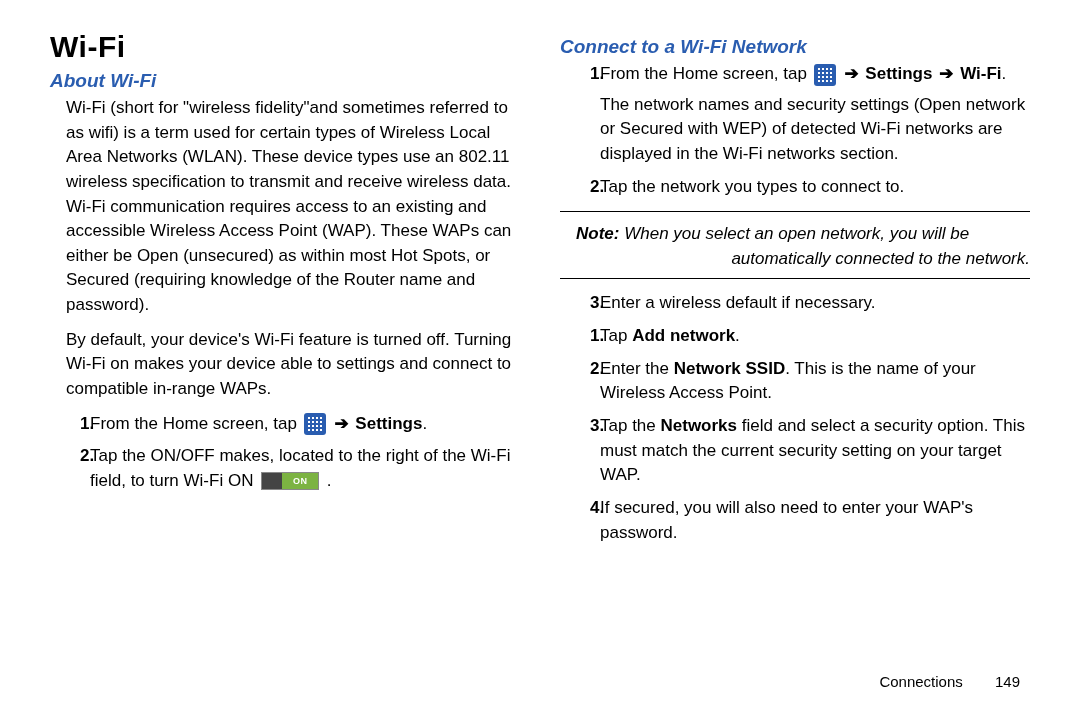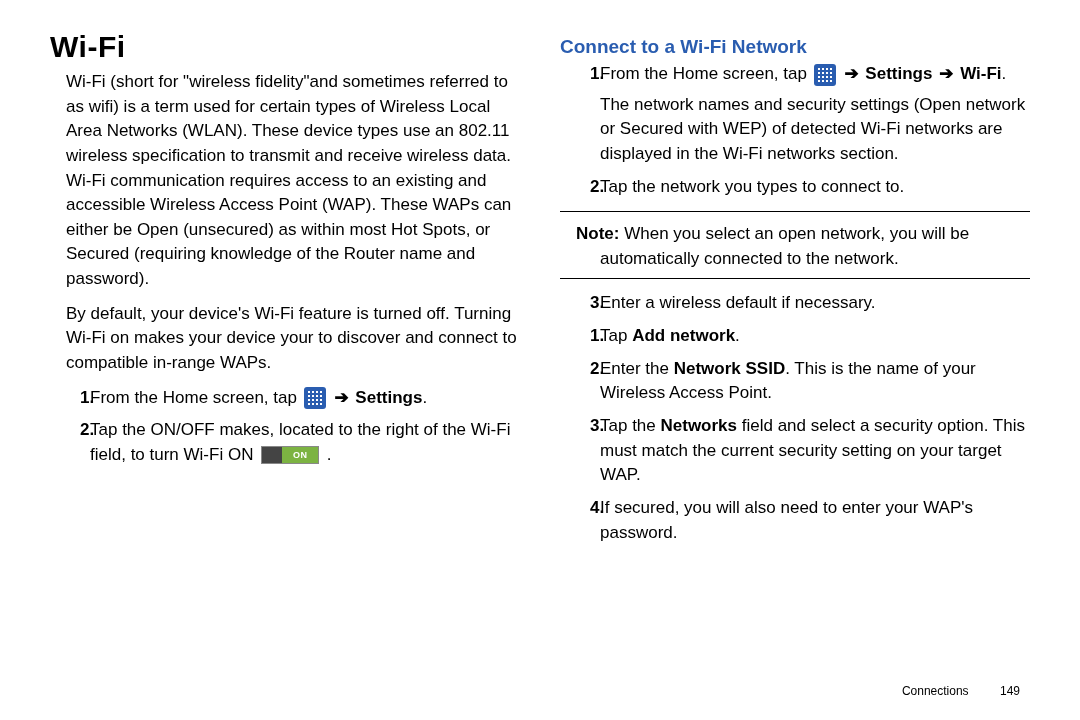--- a/index.html
+++ b/index.html
@@ -21,20 +21,21 @@
       min-width: 0;
     }
     h1.page-head {
       font-size: 30px;
       font-weight: bold;
       margin-bottom: 6px;
       letter-spacing: 0.5px;
     }
     h2.section {
       color: #2a5db0;
+      font-style: italic;
       font-weight: bold;
       font-size: 19px;
       margin-top: 6px;
       margin-bottom: 4px;
     }
     p.body {
       font-size: 17px;
       line-height: 1.45;
       margin-left: 16px;
       margin-bottom: 10px;
@@ -109,44 +110,47 @@
       justify-content: center;
       letter-spacing: 0.5px;
     }
     .note-block {
       border-top: 1.5px solid #000;
       border-bottom: 1.5px solid #000;
       padding: 10px 0 7px 16px;
       margin: 12px 0;
       font-size: 17px;
       line-height: 1.45;
+      font-style: italic;
     }
     .note-block .indent2 {
       margin-left: 24px;
       display: block;
+      text-align: right;
     }
     .footer {
       position: absolute;
-      bottom: 22px;
+      bottom: 30px;
       right: 60px;
-      font-size: 12px;
+      font-size: 15px;
     }
     .footer .pn { margin-left: 28px; }
   </style>
 </head>
 <body>
 
 <div class="columns">
 
   <div class="col">
     <h1 class="page-head">Wi-Fi</h1>
 
+    <h2 class="section">About Wi-Fi</h2>
     <p class="body">Wi-Fi (short for "wireless fidelity"and sometimes referred to as wifi) is a term used for certain types of Wireless Local Area Networks (WLAN). These device types use an 802.11 wireless specification to transmit and receive wireless data. Wi-Fi communication requires access to an existing and accessible Wireless Access Point (WAP). These WAPs can either be Open (unsecured) as within most Hot Spots, or Secured (requiring knowledge of the Router name and password).</p>
 
-    <p class="body">By default, your device's Wi-Fi feature is turned off. Turning Wi-Fi on makes your device your to discover and connect to compatible in-range WAPs.</p>
+    <p class="body">By default, your device's Wi-Fi feature is turned off. Turning Wi-Fi on makes your device able to settings and connect to compatible in-range WAPs.</p>
 
     <ol>
       <li class="step">
         <span class="num">1.</span>
         <span class="txt">
           <span>From the Home screen, tap </span>
           <span class="apps-icon"></span>
           <span class="arrow">➔</span>
           <span class="b"> Settings</span>.
         </span>

